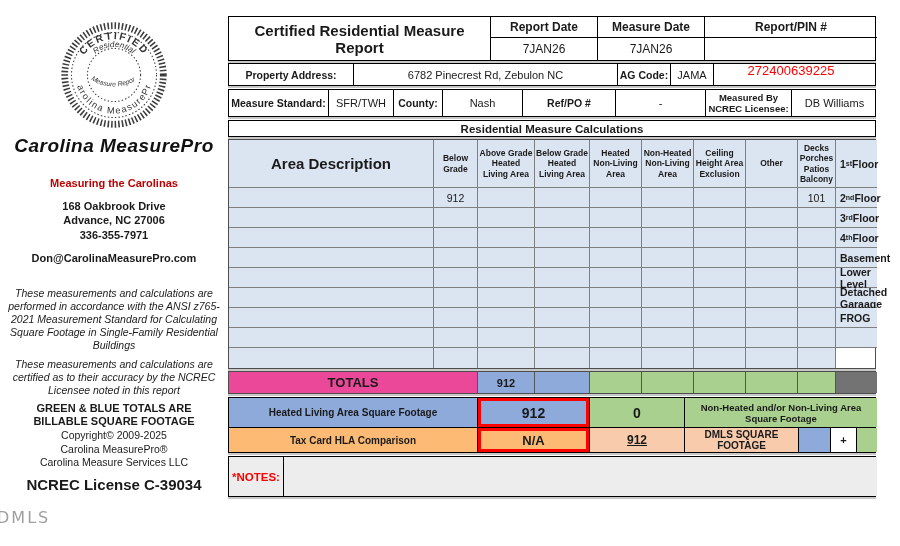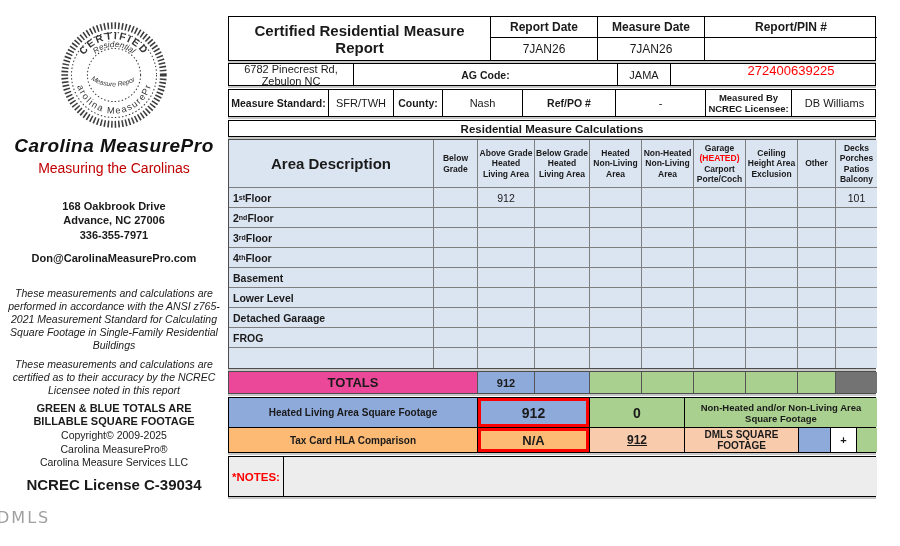--- a/index.html
+++ b/index.html
@@ -5,21 +5,21 @@
   html,body { margin:0; padding:0; }
   body {
     width:900px; height:546px; background:#ffffff; position:relative;
     font-family:"Liberation Sans", sans-serif; color:#1a1a1a; overflow:hidden;
   }
   
   .sidebar { position:absolute; left:0; top:0; width:228px; height:546px; text-align:center; }
   .sb-abs { position:absolute; left:8px; right:8px; }
   .seal-wrap { position:absolute; left:50%; top:16px; transform:translateX(-50%); }
   .brand { top:135px; font-style:italic; font-weight:bold; font-size:19px; letter-spacing:.5px; color:#111; }
-  .tagline { top:160px; font-weight:normal; font-size:14px; color:#c00000; }
+  .tagline { top:177px; font-weight:bold; font-size:11px; color:#c00000; }
   .addr { top:199px; font-weight:bold; font-size:11px; line-height:14px; }
   .phone { top:229px; font-weight:bold; font-size:11px; }
   .email { top:252px; font-weight:bold; font-size:11px; }
   .disc1 { top:287px; font-style:italic; font-size:10.5px; line-height:13px; }
   .disc2 { top:358px; font-style:italic; font-size:10.5px; line-height:13px; }
   .billable { top:402px; font-weight:bold; font-size:11px; line-height:13px; }
   .copyr { top:429px; font-size:10.5px; line-height:13.5px; }
   .license { top:476px; font-weight:bold; font-size:15px; }
   .watermark { position:absolute; left:-3px; top:508px; right:auto; text-align:left;
     font-family:"DejaVu Sans", sans-serif; font-size:16px; letter-spacing:2px;
@@ -142,20 +142,21 @@
     <div class="rep-title br">Certified Residential Measure Report</div>
     <div class="hdr-lab br bb">Report Date</div>
     <div class="hdr-lab br bb">Measure Date</div>
     <div class="hdr-lab bb">Report/PIN #</div>
     <div class="hdr-val br">7JAN26</div>
     <div class="hdr-val br">7JAN26</div>
     <div class="pin-val">272400639225</div>
   </div>
 
   <div id="propTbl" class="tbl sec">
+    <div class="lab br">Property Address:</div>
     <div class="val br">6782 Pinecrest Rd, Zebulon NC</div>
     <div class="lab br">AG Code:</div>
     <div class="val br">JAMA</div>
     <div class="val"></div>
   </div>
 
   <div id="stdTbl" class="tbl sec">
     <div class="lab br">Measure Standard:</div>
     <div class="val br">SFR/TWH</div>
     <div class="lab br">County:</div>
@@ -168,25 +169,20 @@
 
   <div id="calcTitle" class="sec">Residential Measure Calculations</div>
 
   <div id="calcTbl" class="tbl calcCols">
     <div class="ah">Area Description</div>
     <div class="ch">Below Grade</div>
     <div class="ch">Above Grade Heated Living Area</div>
     <div class="ch">Below Grade Heated Living Area</div>
     <div class="ch">Heated Non-Living Area</div>
     <div class="ch">Non-Heated Non-Living Area</div>
-    <div class="ch">
-      <span>Garage</span>
-      <span class="red">(HEATED)</span>
-      <span>Carport Porte/Coch</span>
-    </div>
     <div class="ch">Ceiling Height Area Exclusion</div>
     <div class="ch">Other</div>
     <div class="ch">Decks Porches Patios Balcony</div>
 
     <div class="rl">
         <span>1</span>
         <sup>st</sup>
         <span> Floor</span>
       </div>
     <div class="dc"></div>

